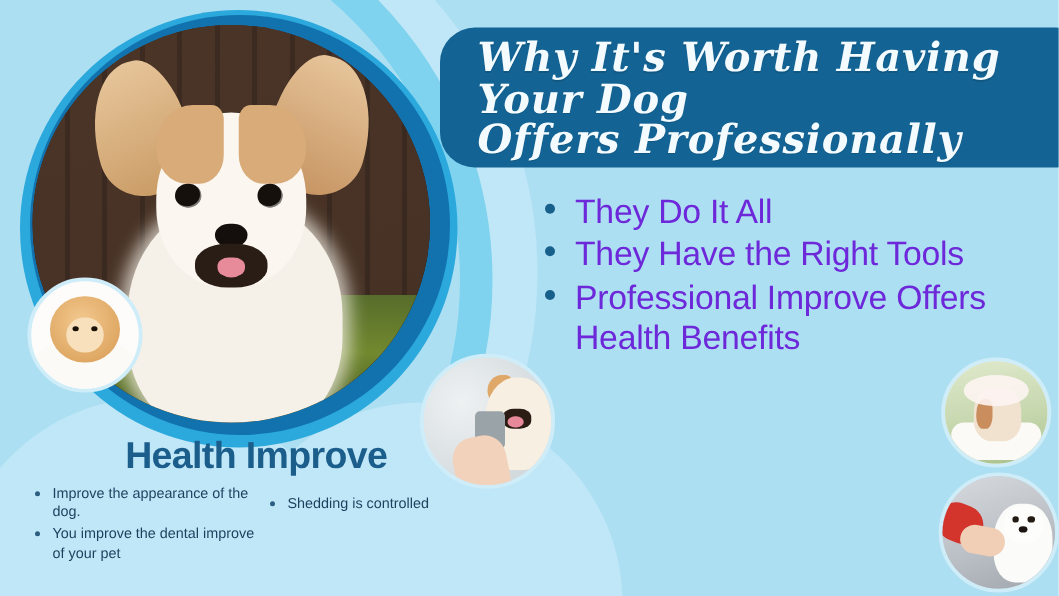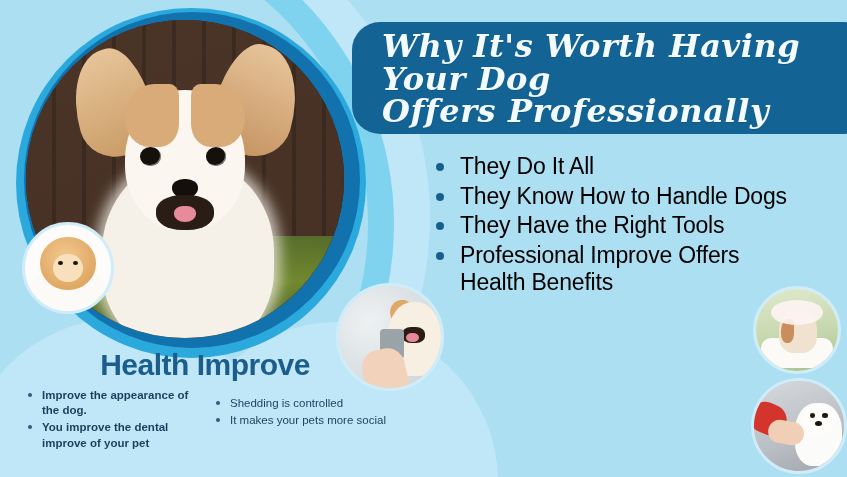--- a/index.html
+++ b/index.html
@@ -193,23 +193,23 @@
   .main-list {
     position:absolute;
     left:430px; top:153px;
     width:360px;
   }
   .main-list li {
     list-style:none;
     position:relative;
     padding-left:30px;
     margin-bottom:2px;
-    font-size:23px;
+    font-size:27px;
     line-height:1.2;
-    color:#000000;
+    color:#6d28d9;
     letter-spacing:-.2px;
   }
   .main-list li::before {
     content:"";
     position:absolute;
     left:6px; top:10px;
     width:8px; height:8px;
     border-radius:50%;
     background:#18608C;
   }
@@ -224,21 +224,21 @@
     font-weight:700;
     color:#1B5E8C;
     letter-spacing:-.5px;
   }
   .hb-col {
     position:absolute;
     font-size:11.5px;
     line-height:1.32;
     color:#1C3F5E;
   }
-  .hb-col-left  { left:24px;  top:388px; width:180px;font-weight:bold; }
+  .hb-col-left  { left:24px;  top:388px; width:180px; }
   .hb-col-right { left:212px; top:396px; width:190px; }
   .hb-col li {
     list-style:none;
     position:relative;
     padding-left:18px;
     margin-bottom:2px;
   }
   .hb-col li::before {
     content:"";
     position:absolute;
@@ -317,30 +317,28 @@
     <div class="arm"></div>
   </div>
 
   <div class="title-banner">
     <div class="title-text">Why It's Worth Having Your Dog
 Offers Professionally</div>
   </div>
 
   <ul class="main-list">
     <li>They Do It All</li>
-    <li>They Know How to Handle Dogs</li>
     <li>They Have the Right Tools</li>
     <li>Professional Improve Offers Health Benefits</li>
   </ul>
 
   <div class="hb-title">Health Improve</div>
 
   <ul class="hb-col hb-col-left">
     <li>Improve the appearance of the dog.</li>
     <li>You improve the dental improve of your pet</li>
   </ul>
 
   <ul class="hb-col hb-col-right">
     <li>Shedding is controlled</li>
-    <li>It makes your pets more social</li>
   </ul>
 
 </div>
 
 </body></html>

